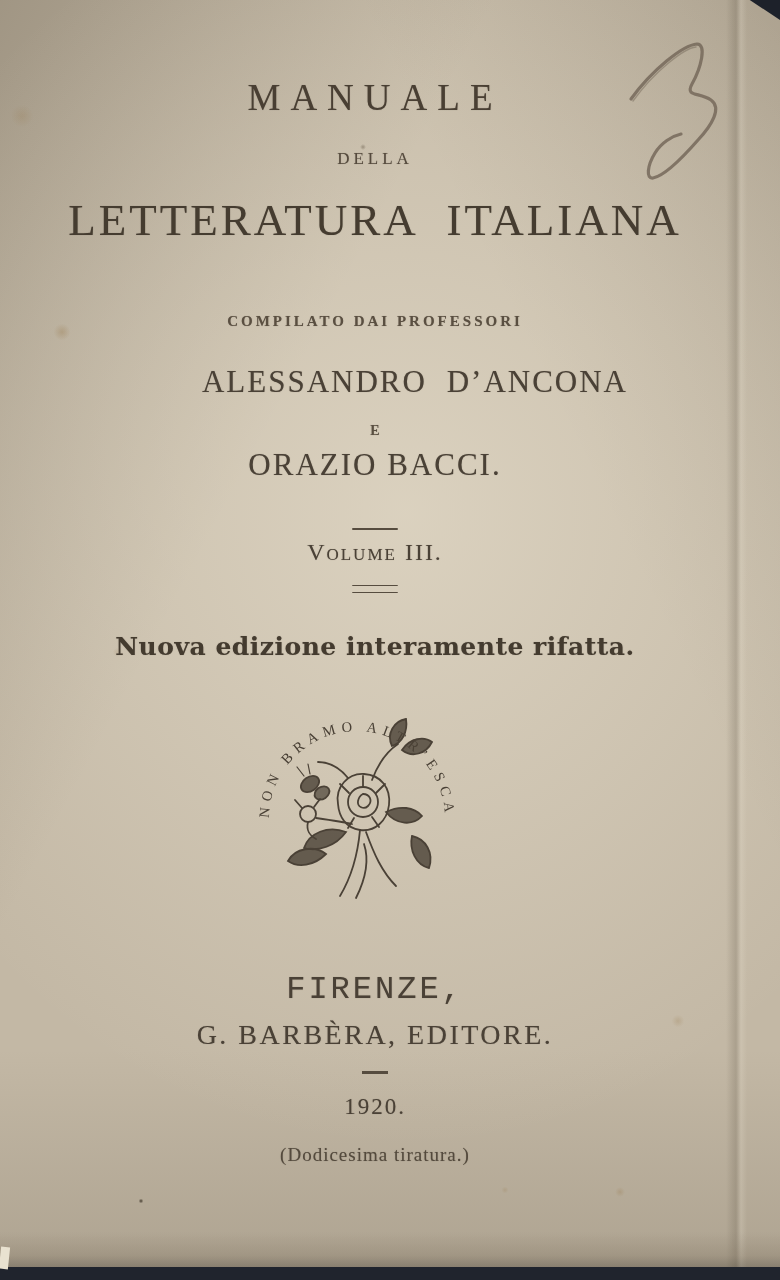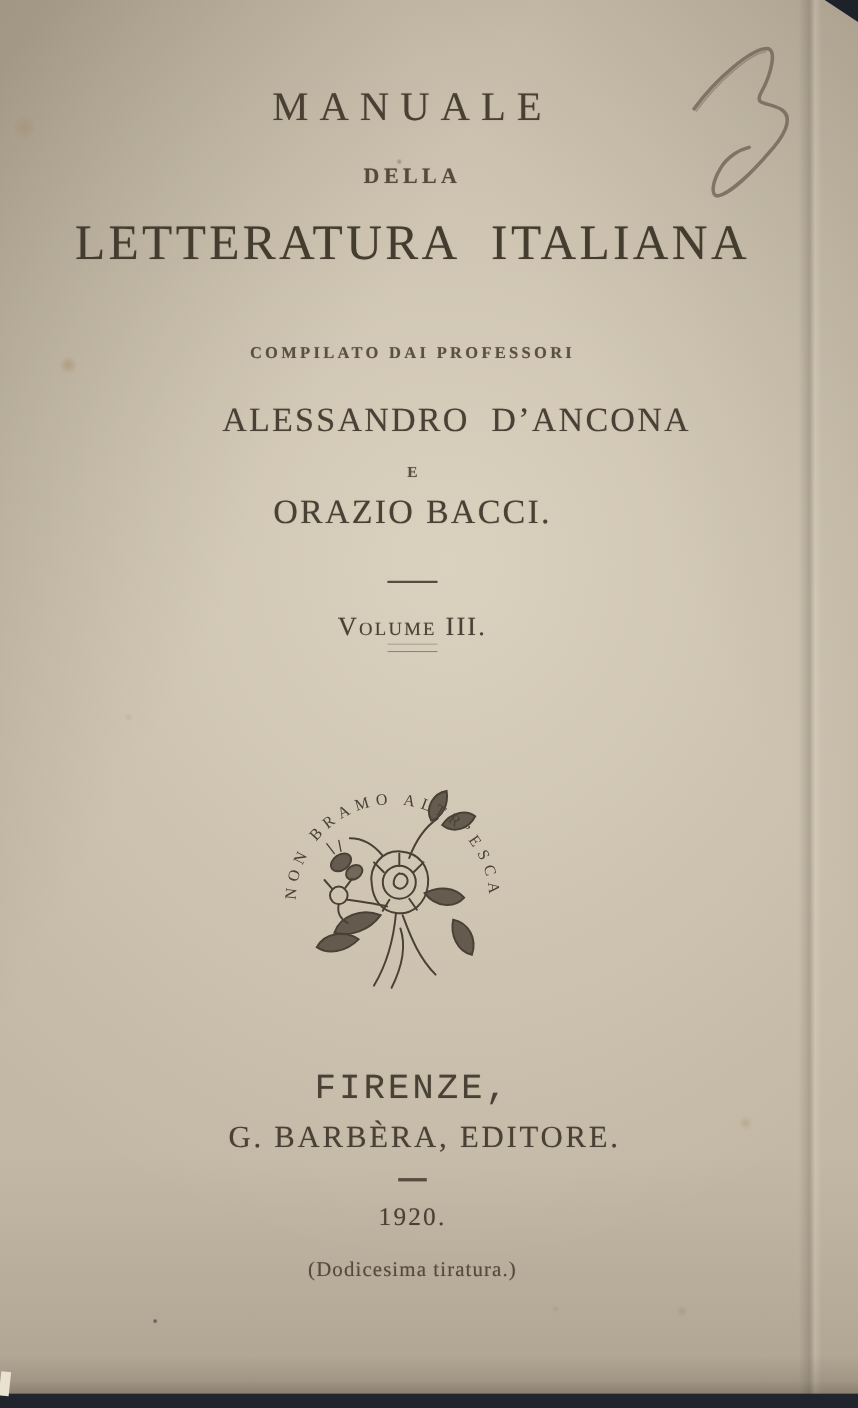--- a/index.html
+++ b/index.html
@@ -37,34 +37,34 @@
     background:linear-gradient(to bottom, rgba(118,106,88,0), rgba(118,106,88,.25) 65%, rgba(62,56,46,.35) 100%);
   }
   .strip-bottom{position:absolute;left:0;right:0;top:1267px;height:13px;background:#20242d;}
   .sliver-bl{position:absolute;left:0;top:1247px;width:9px;height:22px;background:#e9e2d0;transform:rotate(6deg);}
   .corner-tr{position:absolute;right:0;top:0;width:42px;height:20px;background:#1d212a;
     clip-path:polygon(28% 0,100% 0,100% 100%);}
   .sheet{position:absolute;left:0;top:0;width:750px;height:1280px;}
   .tline{position:absolute;left:0;width:100%;text-align:center;white-space:nowrap;
     text-shadow:0 0 1px rgba(74,65,54,.38);}
   .t-manuale{top:76px;font-size:37px;letter-spacing:10px;color:#493f33;}
-  .t-della{top:149px;font-size:20px;letter-spacing:4px;color:#554a3d;font-weight:bold;}
+  .t-della{top:149px;font-size:17px;letter-spacing:4px;color:#554a3d;}
   .t-lett{top:194px;font-size:45px;letter-spacing:3px;word-spacing:16px;color:#453c30;}
   .t-comp{top:313px;font-size:15px;letter-spacing:3px;font-weight:bold;color:#5a4f41;}
   .t-auth1{top:364px;font-size:31px;letter-spacing:2px;word-spacing:10px;margin-left:40px;}
   .t-e{top:423px;font-size:14px;font-weight:bold;color:#5a4f41;}
   .t-auth2{top:447px;font-size:31px;letter-spacing:2px;}
   .rule{position:absolute;left:50%;transform:translateX(-50%);background:#564c3f;height:2px;width:46px;border-radius:1px;}
   .rule-1{top:528px;}
   .rule-2{top:585px;height:6px;background:none;border-top:1.6px solid #564c3f;border-bottom:1.6px solid #564c3f;}
-  .t-volume{top:557px;font-size:24px;font-variant:small-caps;letter-spacing:2px;}
+  .t-volume{top:539px;font-size:24px;font-variant:small-caps;letter-spacing:2px;}
   .t-nuova{top:632px;font-size:25px;font-weight:bold;font-family:"DejaVu Serif","Liberation Serif",serif;
     letter-spacing:0.5px;color:#443b2f;}
   .t-city{top:971px;font-size:32px;letter-spacing:3px;font-family:Liberation Mono, monospace;}
-  .t-pub{top:1019px;font-size:28px;letter-spacing:2.5px;padding-left:11px;}
+  .t-pub{top:1019px;font-size:28px;letter-spacing:2.5px;}
   .dash{position:absolute;left:50%;transform:translateX(-50%);top:1071px;width:26px;height:3px;background:#564c3f;}
   .t-year{top:1094px;font-size:23px;letter-spacing:2px;}
   .t-tirat{top:1144px;font-size:19px;letter-spacing:1px;color:#544a3d;}
   .emblem{position:absolute;left:252px;top:692px;}
   .pencil{position:absolute;left:600px;top:20px;}
 </style>
 </head>
 <body>
 
 <div class="photo">
@@ -83,20 +83,21 @@
     <div class="tline t-lett">LETTERATURA ITALIANA</div>
     <div class="tline t-comp">COMPILATO DAI PROFESSORI</div>
     <div class="tline t-auth1">ALESSANDRO D’ANCONA</div>
     <div class="tline t-e">E</div>
     <div class="tline t-auth2">ORAZIO BACCI.</div>
 
     <div class="rule rule-1"></div>
     <div class="tline t-volume">Volume III.</div>
     <div class="rule rule-2"></div>
 
+    <div class="tline t-nuova">Nuova edizione interamente rifatta.</div>
 
     <svg class="emblem" width="210" height="228" viewBox="0 0 210 228">
       <defs>
         <path id="mottoArc" d="M 20 150 A 88 88 0 1 1 190 150" fill="none"></path>
       </defs>
       <text font-size="14.5" letter-spacing="5.5" fill="#4a4136" font-family="Liberation Serif, DejaVu Serif, serif">
         <textPath href="#mottoArc" startOffset="50%" text-anchor="middle">NON BRAMO ALTR’ESCA</textPath>
       </text>
       <g stroke="#4a4136" fill="none" stroke-width="1.8" stroke-linecap="round">
 

